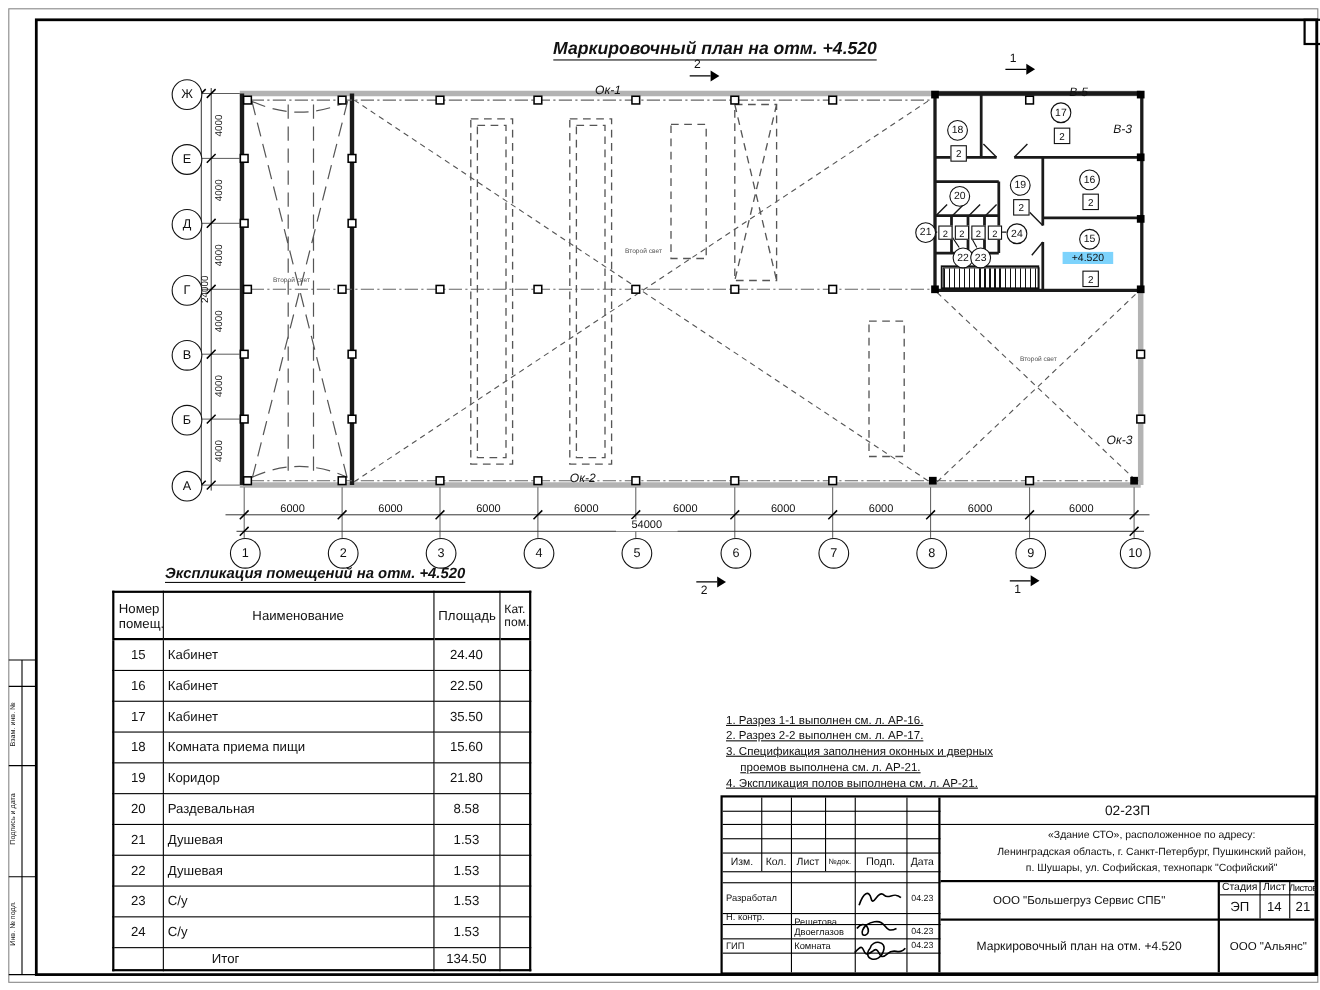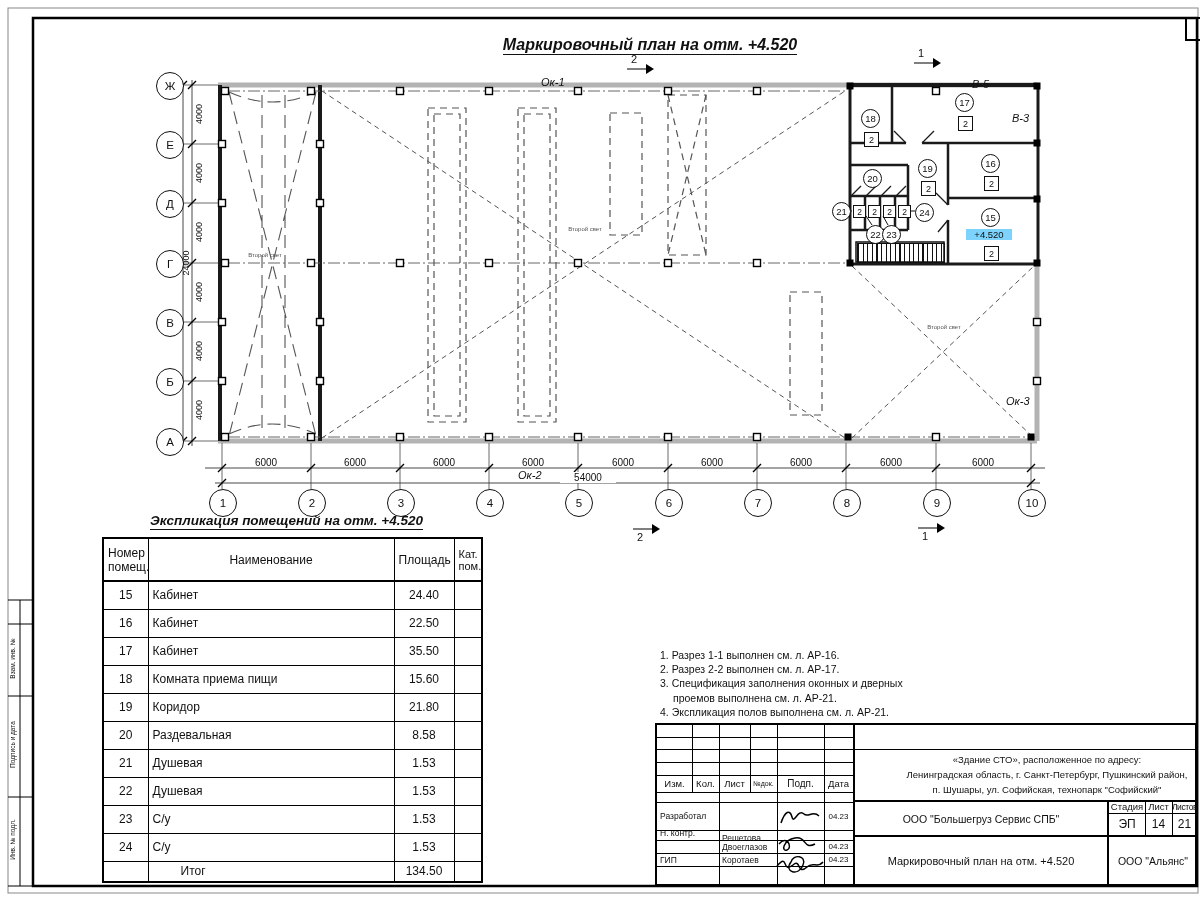--- a/index.html
+++ b/index.html
@@ -146,21 +146,21 @@
   <div class="abs stairs" style="left:857px;top:243px;width:86px;height:18px;"></div>
 
   <div class="abs titl" style="left:450px;top:36px;width:400px;text-align:center;font-size:16px;"><span>Маркировочный план на отм. +4.520</span></div>
 
   <div class="abs sec" style="left:631px;top:53px;">2</div>
   <div class="abs sec" style="left:918px;top:47px;">1</div>
   <div class="abs sec" style="left:637px;top:531px;">2</div>
   <div class="abs sec" style="left:922px;top:530px;">1</div>
 
   <div class="abs lbl" style="left:541px;top:76px;">Ок-1</div>
-  <div class="abs lbl" style="left:518px;top:429px;margin-top:40px;">Ок-2</div>
+  <div class="abs lbl" style="left:518px;top:429px;">Ок-2</div>
   <div class="abs lbl" style="left:1006px;top:395px;">Ок-3</div>
   <div class="abs lbl" style="left:972px;top:78px;">В-5</div>
   <div class="abs lbl" style="left:1012px;top:112px;">В-3</div>
 
   <div class="abs tiny" style="left:248px;top:252px;">Второй свет</div>
   <div class="abs tiny" style="left:568px;top:226px;">Второй свет</div>
   <div class="abs tiny" style="left:927px;top:324px;">Второй свет</div>
 
   <div class="abs" style="left:966px;top:229px;width:46px;text-align:center;font-size:9.5px;background:#7dd3fc;">+4.520</div>
 
@@ -293,28 +293,28 @@
           <td></td>
         </tr>
     <tr style="height:28px;">
           <td class="ctr">24</td>
           <td>С/у</td>
           <td class="ctr">1.53</td>
           <td></td>
         </tr>
     <tr style="height:21px;">
       <td></td>
-      <td style="padding-left:32px;">Итог</td>
+      <td style="padding-left:44px;">Итог</td>
       <td class="ctr">134.50</td>
       <td></td>
     </tr>
   </tbody>
     </table>
 
-  <div class="abs" style="left:660px;top:648px;">
+  <div class="abs" style="left:660px;top:648px;text-decoration:underline;">
     <div class="note">1. Разрез 1-1 выполнен см. л. АР-16.</div>
     <div class="note">2. Разрез 2-2 выполнен см. л. АР-17.</div>
     <div class="note">3. Спецификация заполнения оконных и дверных</div>
     <div class="note ind">проемов выполнена см. л. АР-21.</div>
     <div class="note">4. Экспликация полов выполнена см. л. АР-21.</div>
   </div>
 
   <div class="abs" style="left:655px;top:723px;width:542px;height:163px;border:2px solid #000;box-sizing:border-box;">
 
     <div class="tb-line" style="left:35px;top:0;width:1px;height:67px;"></div>
@@ -348,32 +348,33 @@
     <div class="tb-txt" style="left:120px;top:50px;width:47px;height:17px;font-size:10px;">Подп.</div>
     <div class="tb-txt" style="left:167px;top:50px;width:29px;height:17px;font-size:9.5px;">Дата</div>
 
     <div class="tb-txt tb-left" style="left:0;top:77px;width:62px;height:28px;font-size:8.5px;">Разработал</div>
     <div class="tb-txt tb-left" style="left:62px;top:77px;width:58px;height:28px;font-size:8.5px;margin-top:22px;">Решетова</div>
     <div class="tb-txt" style="left:167px;top:77px;width:29px;height:28px;font-size:8px;">04.23</div>
     <div class="tb-txt tb-left" style="left:0;top:101px;width:62px;height:13px;font-size:8.5px;">Н. контр.</div>
     <div class="tb-txt tb-left" style="left:62px;top:115px;width:58px;height:13px;font-size:8.5px;">Двоеглазов</div>
     <div class="tb-txt" style="left:167px;top:115px;width:29px;height:13px;font-size:8px;">04.23</div>
     <div class="tb-txt tb-left" style="left:0;top:128px;width:62px;height:13px;font-size:8.5px;">ГИП</div>
-    <div class="tb-txt tb-left" style="left:62px;top:128px;width:58px;height:13px;font-size:8.5px;">Коротаев</div>
+    <div class="tb-txt tb-left" style="left:62px;top:128px;width:58px;height:13px;font-size:8.5px;">Комната</div>
     <div class="tb-txt" style="left:167px;top:128px;width:29px;height:13px;font-size:8px;">04.23</div>
 
     <svg class="abs" style="left:120px;top:78px;" width="46" height="27">
       <path d="M4,20 C8,8 13,6 15,14 C17,22 21,5 27,11 C31,15 36,7 42,13" stroke="#000" stroke-width="1.5" fill="none"></path>
     </svg>
     <svg class="abs" style="left:116px;top:107px;" width="54" height="48">
       <path d="M6,12 C14,2 20,16 14,18 C8,20 10,8 22,6 C34,4 30,18 42,12" stroke="#000" stroke-width="1.5" fill="none"></path>
       <path d="M4,34 C16,20 8,42 20,33 C28,26 24,44 34,35 C40,29 44,37 50,30" stroke="#000" stroke-width="1.5" fill="none"></path>
       <path d="M18,30 C10,40 26,45 30,33 C34,23 20,22 18,30" stroke="#000" stroke-width="1.4" fill="none"></path>
     </svg>
 
+    <div class="tb-txt" style="left:198px;top:0;width:340px;height:24px;font-size:12.5px;">02-23П</div>
     <div class="abs" style="left:198px;top:27px;width:384px;text-align:center;font-size:9.5px;line-height:15px;">
       <div>«Здание СТО», расположенное по адресу:</div>
       <div>Ленинградская область, г. Санкт-Петербург, Пушкинский район,</div>
       <div>п. Шушары, ул. Софийская, технопарк "Софийский"</div>
     </div>
     <div class="tb-txt" style="left:198px;top:77px;width:252px;height:33px;font-size:10.5px;">ООО "Большегруз Сервис СПБ"</div>
     <div class="tb-txt" style="left:198px;top:112px;width:252px;height:47px;font-size:11px;">Маркировочный план на отм. +4.520</div>
     <div class="tb-txt" style="left:452px;top:75px;width:36px;height:13px;font-size:9.5px;">Стадия</div>
     <div class="tb-txt" style="left:488px;top:75px;width:27px;height:13px;font-size:9.5px;">Лист</div>
     <div class="tb-txt" style="left:515px;top:75px;width:25px;height:13px;font-size:8.5px;letter-spacing:-0.4px;">Листов</div>

